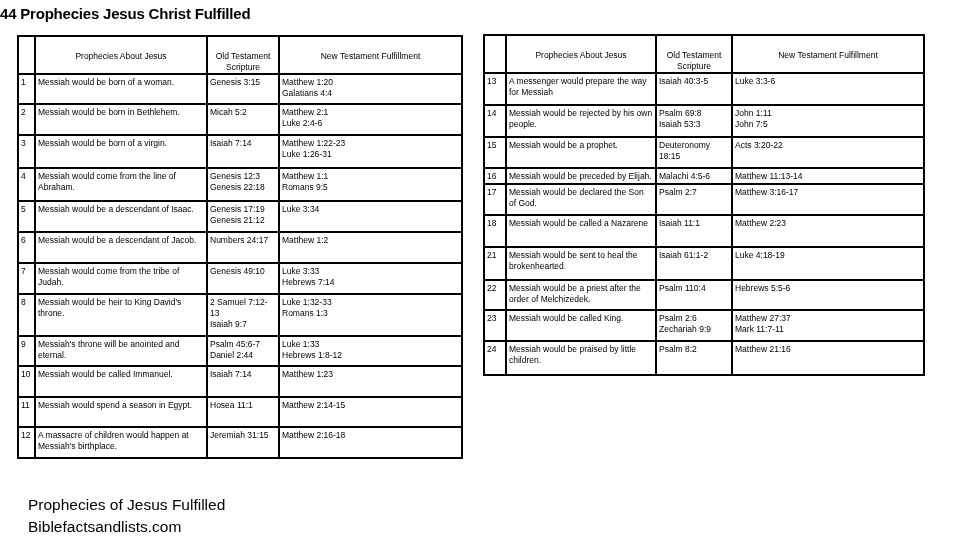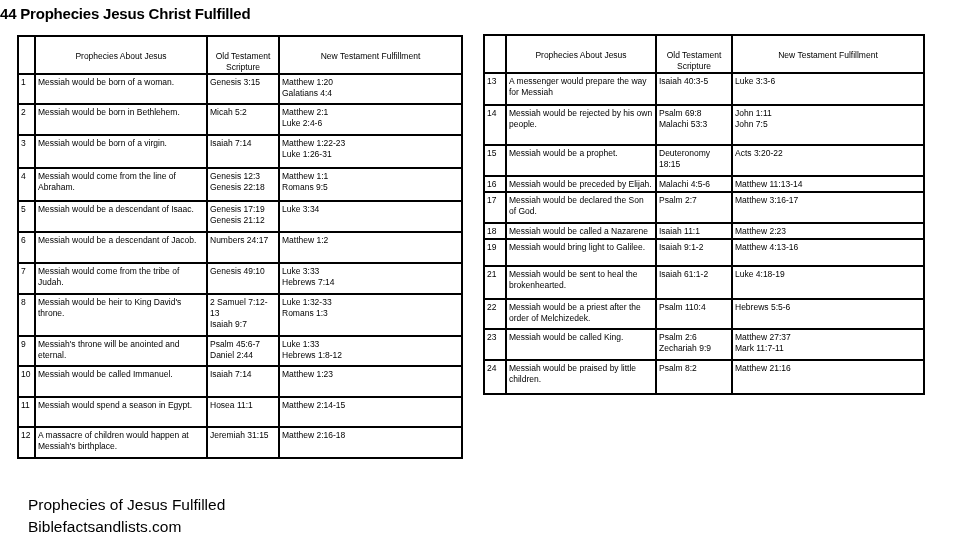--- a/index.html
+++ b/index.html
@@ -205,26 +205,26 @@
       <tr style="height: 32px;">
         <td class="num">13</td>
         <td>A messenger would prepare the way for Messiah</td>
         <td class="multi">
           <span>Isaiah 40:3-5</span>
         </td>
         <td class="multi">
           <span>Luke 3:3-6</span>
         </td>
       </tr>
-      <tr style="height: 40px;">
+      <tr style="height: 32px;">
         <td class="num">14</td>
         <td>Messiah would be rejected by his own people.</td>
         <td class="multi">
           <span>Psalm 69:8</span>
-          <span>Malachi 53:3</span>
+          <span>Isaiah 53:3</span>
         </td>
         <td class="multi">
           <span>John 1:11</span>
           <span>John 7:5</span>
         </td>
       </tr>
       <tr style="height: 31px;">
         <td class="num">15</td>
         <td>Messiah would be a prophet.</td>
         <td class="multi">
@@ -247,38 +247,28 @@
       <tr style="height: 31px; padding-left: 36px;">
         <td class="num">17</td>
         <td>Messiah would be declared the Son of God.</td>
         <td class="multi">
           <span>Psalm 2:7</span>
         </td>
         <td class="multi">
           <span>Matthew 3:16-17</span>
         </td>
       </tr>
-      <tr style="height: 16px; padding-left: 8px;">
+      <tr style="height: 32px; padding-left: 8px;">
         <td class="num">18</td>
         <td>Messiah would be called a Nazarene</td>
         <td class="multi">
           <span>Isaiah 11:1</span>
         </td>
         <td class="multi">
           <span>Matthew 2:23</span>
-        </td>
-      </tr>
-      <tr style="height: 27px;">
-        <td class="num">19</td>
-        <td>Messiah would bring light to Galilee.</td>
-        <td class="multi">
-          <span>Isaiah 9:1-2</span>
-        </td>
-        <td class="multi">
-          <span>Matthew 4:13-16</span>
         </td>
       </tr>
       <tr style="height: 33px;">
         <td class="num">21</td>
         <td>Messiah would be sent to heal the brokenhearted.</td>
         <td class="multi">
           <span>Isaiah 61:1-2</span>
         </td>
         <td class="multi">
           <span>Luke 4:18-19</span>

